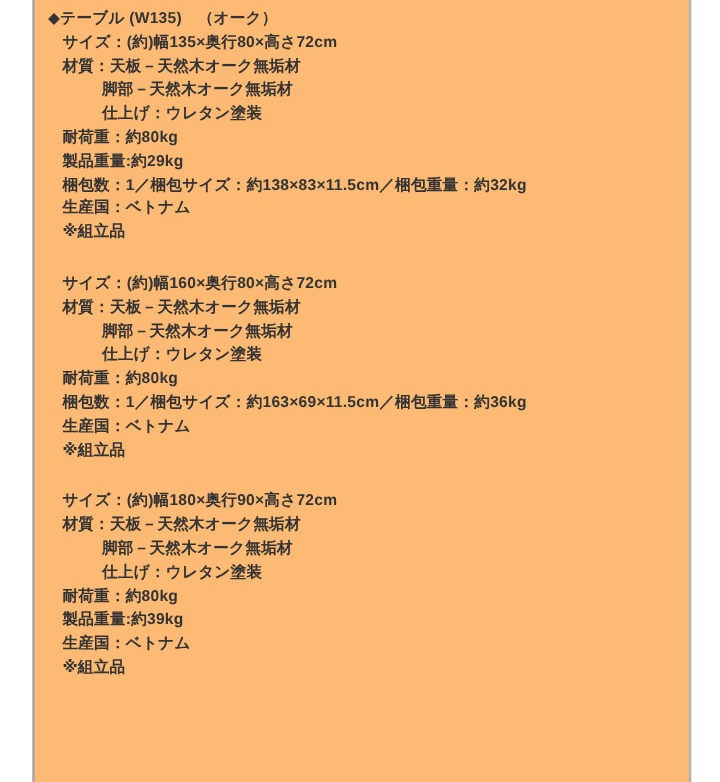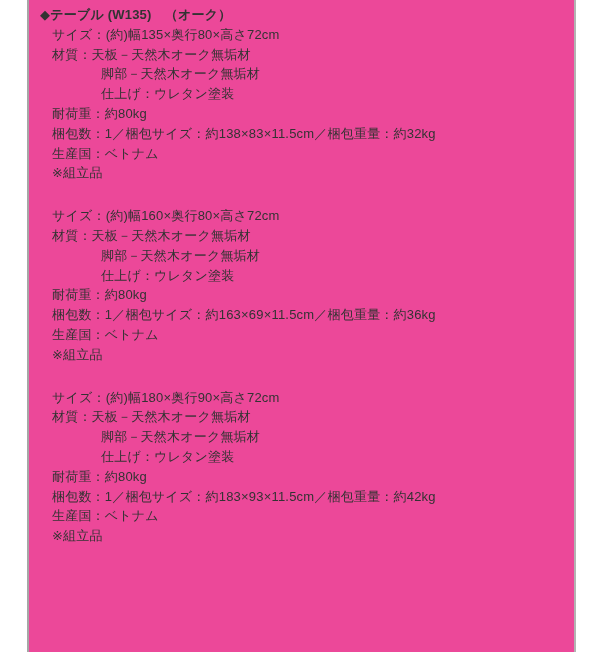--- a/index.html
+++ b/index.html
@@ -17,50 +17,52 @@
   }
   .frame {
     box-sizing: border-box;
     margin-left: 27px;
     width: 549px;
     height: 652px;
     border-left: 2px solid #a6a6a6;
     border-right: 2px solid #b3b3b3;
     padding-top: 5px;
     overflow: hidden;
-    background: #ec4899;
+    background: #fdba74;
   }
   .spec {
     line-height: 19.8px;
     margin-bottom: 23px;
     letter-spacing: 0.2px;
   }
   .spec .hdr {
     padding-left: 11px;
     font-weight: 600;
   }
   .spec .line {
     padding-left: 23px;
+    font-weight: bold;
   }
   .spec .line.sub {
-    padding-left: 72px;
+    padding-left: 56px;
   }
 </style>
 </head>
 <body>
 
 <div class="frame">
 
   <section class="spec">
     <div class="hdr">◆テーブル (W135)　（オーク）</div>
     <div class="line">サイズ：(約)幅135×奥行80×高さ72cm</div>
     <div class="line">材質：天板－天然木オーク無垢材</div>
     <div class="line sub">脚部－天然木オーク無垢材</div>
     <div class="line sub">仕上げ：ウレタン塗装</div>
     <div class="line">耐荷重：約80kg</div>
+    <div class="line">製品重量:約29kg</div>
     <div class="line">梱包数：1／梱包サイズ：約138×83×11.5cm／梱包重量：約32kg</div>
     <div class="line">生産国：ベトナム</div>
     <div class="line">※組立品</div>
   </section>
 
   <section class="spec">
     <div class="line">サイズ：(約)幅160×奥行80×高さ72cm</div>
     <div class="line">材質：天板－天然木オーク無垢材</div>
     <div class="line sub">脚部－天然木オーク無垢材</div>
     <div class="line sub">仕上げ：ウレタン塗装</div>
@@ -69,18 +71,18 @@
     <div class="line">生産国：ベトナム</div>
     <div class="line">※組立品</div>
   </section>
 
   <section class="spec">
     <div class="line">サイズ：(約)幅180×奥行90×高さ72cm</div>
     <div class="line">材質：天板－天然木オーク無垢材</div>
     <div class="line sub">脚部－天然木オーク無垢材</div>
     <div class="line sub">仕上げ：ウレタン塗装</div>
     <div class="line">耐荷重：約80kg</div>
-    <div class="line">梱包数：1／梱包サイズ：約183×93×11.5cm／梱包重量：約42kg</div>
+    <div class="line">製品重量:約39kg</div>
     <div class="line">生産国：ベトナム</div>
     <div class="line">※組立品</div>
   </section>
 
 </div>
 
 </body></html>

